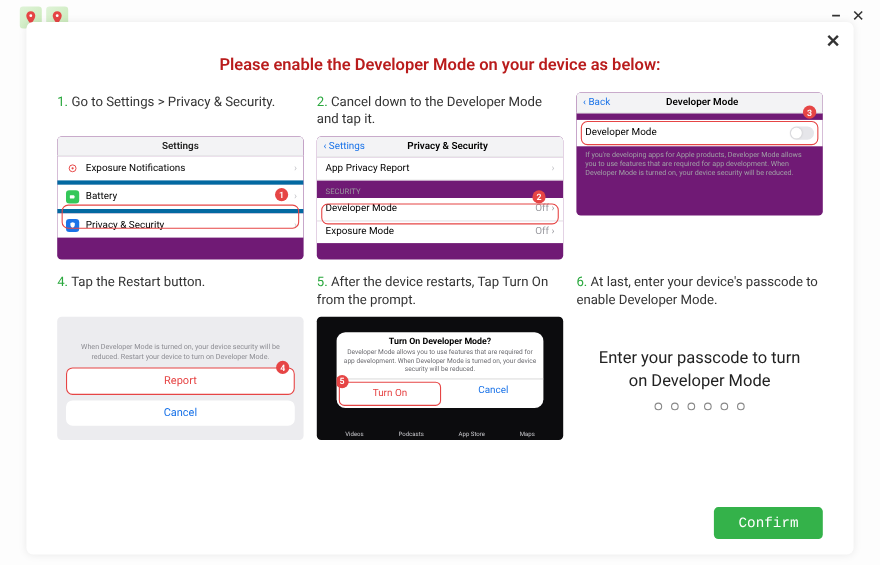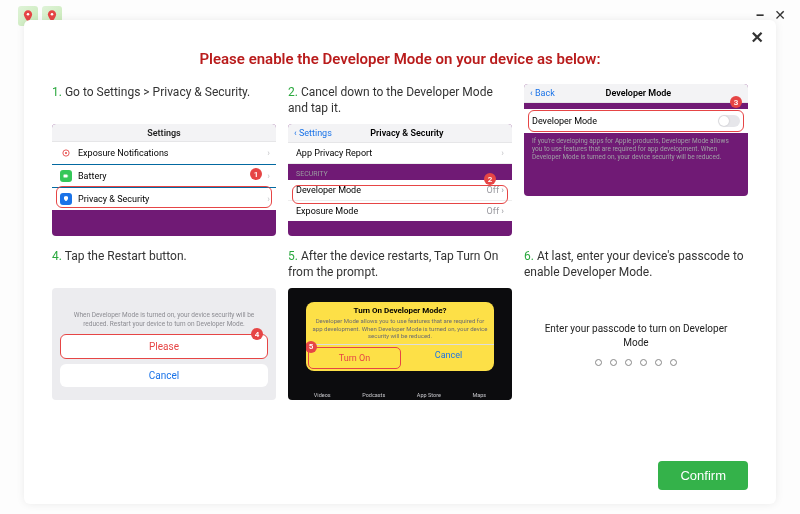--- a/index.html
+++ b/index.html
@@ -75,21 +75,21 @@
     width:100%;
     height:112px;
     border-radius:4px;
     overflow:hidden;
     background:#701a75;
     position:relative;
     font-size:9px;
   }
   
   .s1-head { text-align:center; font-weight:600; padding:4px 0 3px; font-size:9px; color:#222; border-bottom:1px solid #e6e6e8; background:#f3f3f5; }
-  .s1-row { display:flex; align-items:center; padding:5px 8px; background:#fff; border-bottom:1px solid #0369a1; position:relative; font-size:9px; }
+  .s1-row { display:flex; align-items:center; padding:5px 8px; background:#fff; border-bottom:4px solid #0369a1; position:relative; font-size:9px; }
   .s1-ico { width:12px; height:12px; border-radius:3px; margin-right:6px; display:flex;align-items:center;justify-content:center;}
   .s1-chev { position:absolute; right:6px; color:#c4c4c8; font-size:9px; }
   .s1-hl { position:absolute; border:1.5px solid #e64545; border-radius:6px; pointer-events:none; }
   .badge { position:absolute; width:12px; height:12px; border-radius:50%; background:#e64545; color:#fff; font-size:8px; display:flex;align-items:center;justify-content:center; font-weight:600; }
   
   .s2-head { display:flex; align-items:flex-start; padding:4px 6px; background:#f3f3f5; border-bottom:1px solid #e6e6e8; font-size:9px;}
   .s2-back { color:#1a73e8; font-size:9px; }
   .s2-title { flex:1; text-align:center; font-weight:600; margin-left:-24px; }
   .s2-row { background:#fff; padding:5px 8px; border-bottom:1px solid #eee; display:flex; justify-content:space-between; font-size:9px; position:relative;}
   .s2-sec { font-size:7px; color:#9a9aa0; padding:6px 8px 2px; }
@@ -102,45 +102,46 @@
   .toggle::after { content:""; position:absolute; width:10px; height:10px; border-radius:50%; background:#fff; top:1px; left:1px; box-shadow:0 0 2px rgba(0,0,0,0.2);}
   .s3-note { font-size:6.5px; color:#a0a0a6; padding:4px 8px; line-height:1.25; }
   
   .shot4 { background:#ececef; display:flex; flex-direction:column; justify-content:flex-end; padding:8px; }
   .s4-msg { font-size:6.5px; color:#8c8c92; text-align:center; line-height:1.3; padding:0 6px 6px; }
   .s4-btn { background:#fff; border-radius:6px; text-align:center; padding:6px 0; font-size:10px; margin-bottom:5px; position:relative; }
   .s4-restart { color:#e64545; border:1.5px solid #e64545; }
   .s4-cancel { color:#1a73e8; }
   
   .shot5 { background:#0c0c0e; position:relative; }
-  .s5-sheet { position:absolute; left:18px; right:18px; top:14px; background:#fde047; border-radius:8px; overflow:hidden; }
+  .s5-sheet { position:absolute; left:18px; right:18px; top:14px; background:#ffffff; border-radius:8px; overflow:hidden; }
   .s5-title { font-size:8px; font-weight:700; text-align:center; padding:4px 4px 1px; }
   .s5-body { font-size:6px; color:#6b6b70; text-align:center; padding:1px 6px 4px; line-height:1.25; }
   .s5-row { display:flex; border-top:1px solid #ddd; }
   .s5-btn { flex:1; text-align:center; padding:5px 0; font-size:9px; position:relative;}
   .s5-turnon { color:#e64545; border:1.5px solid #e64545; border-radius:5px; margin:2px; }
   .s5-cancel { color:#1a73e8; }
   .s5-dock { position:absolute; bottom:2px; left:0; right:0; display:flex; justify-content:space-around; padding:0 10px; }
   .s5-dock span { font-size:5.5px; color:#c8c8cc; text-align:center;}
   
   .shot6 { background:#fff; display:flex; flex-direction:column; align-items:center; justify-content:center; }
-  .s6-msg { font-size:10px; color:#222; text-align:center; line-height:1.35; padding:0 16px; }
+  .s6-msg { font-size:15px; color:#222; text-align:center; line-height:1.35; padding:0 16px; }
   .s6-dots { display:flex; gap:8px; margin-top:10px; }
   .s6-dots span { width:7px; height:7px; border:1px solid #888; border-radius:50%; }
   
   .confirm {
     position:absolute;
     right:28px; bottom:14px;
     background:#34b24a;
     color:#fff;
     border:none;
     border-radius:4px;
     padding:7px 22px;
     font-size:13px;
     cursor:pointer;
+    font-family:Liberation Mono, monospace;
   }
 </style>
 </head>
 <body>
 
 <div class="app-bg">
   <div class="app-icon left1">
     <svg viewBox="0 0 24 24">
         <path fill="#e64545" d="M12 2C8 2 5 5 5 9c0 5 7 13 7 13s7-8 7-13c0-4-3-7-7-7z"></path>
         <circle cx="12" cy="9" r="2.2" fill="#fff"></circle>
@@ -251,21 +252,21 @@
     </div>
 
     <div>
       <div class="step-text">
         <span class="step-num">4.</span>
         <span>Tap the Restart button.</span>
       </div>
       <div class="shot shot4">
         <div class="s4-msg">When Developer Mode is turned on, your device security will be reduced. Restart your device to turn on Developer Mode.</div>
         <div class="s4-btn s4-restart">
-          <span>Please</span>
+          <span>Report</span>
           <div class="badge" style="right:4px;top:-7px;">4</div>
         </div>
         <div class="s4-btn s4-cancel">Cancel</div>
       </div>
     </div>
 
     <div>
       <div class="step-text">
         <span class="step-num">5.</span>
         <span>After the device restarts, Tap Turn On from the prompt.</span>

